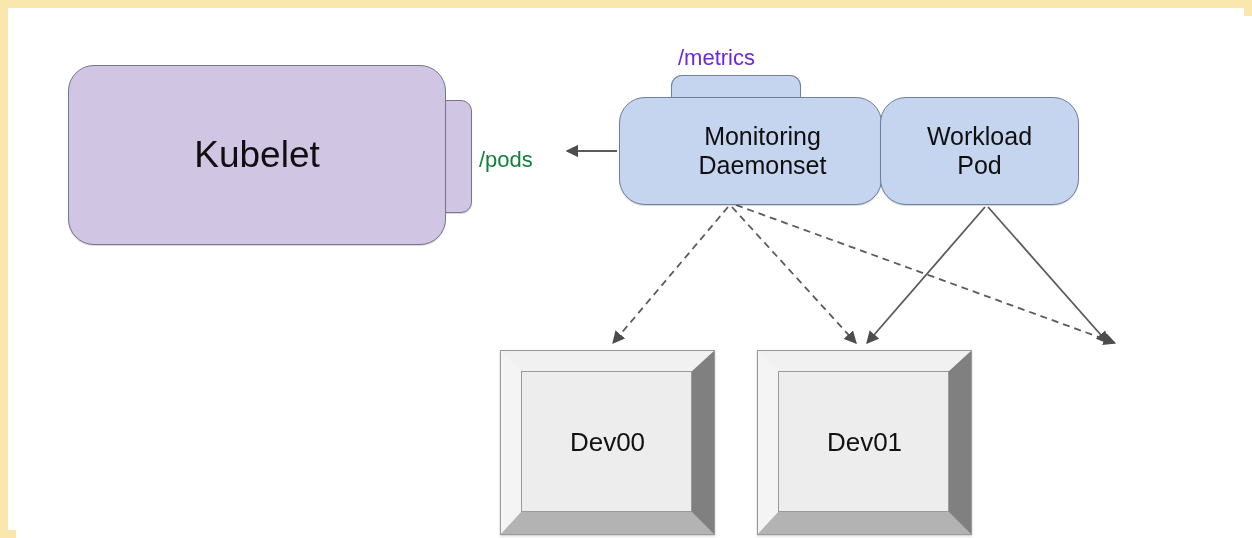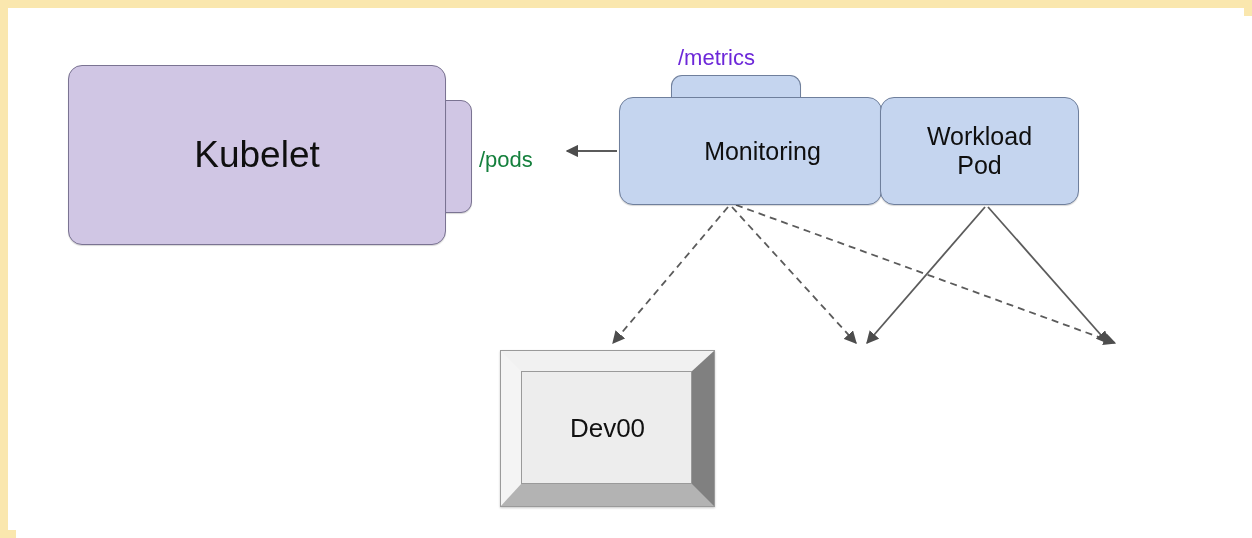--- a/index.html
+++ b/index.html
@@ -42,21 +42,21 @@
   }
 
   
   .node {
     position: absolute;
     box-sizing: border-box;
   }
 
   
   .rounded-node {
-    border-radius: 14px;
+    border-radius: 26px;
     border: 1.4px solid #7d7d8c;
     display: flex;
     align-items: center;
     justify-content: center;
     text-align: center;
     color: #0f0f0f;
     line-height: 1.16;
     box-shadow: 0 1px 1px rgba(0,0,0,0.16);
   }
   .lavender { background: #d0c6e4; border-color: #7a7392; }
@@ -116,21 +116,21 @@
     left: 864px; top: 81px;
     width: 199px; height: 108px;
     font-size: 25px;
     z-index: 3;
   }
 
   
   .device-node {
     position: absolute;
     width: 215px;
-    height: 157px;
+    height: 185px;
     z-index: 3;
     box-shadow: 0 1px 2px rgba(0,0,0,0.22);
   }
   .device-frame {
     position: absolute;
     inset: 0;
     box-sizing: border-box;
     border-style: solid;
     border-width: 22px 24px 24px 22px;
     border-color: #f1f1f1 #808080 #b3b3b3 #f4f4f4;
@@ -195,32 +195,38 @@
 
     <div id="pods-label">/pods</div>
 
     <div id="metrics-label">/metrics</div>
 
     <div class="node rounded-node blue" id="metrics-port"></div>
 
     <div class="node rounded-node blue" id="monitoring-node">
       <span>
         <span>Monitoring</span><br>
+        <span>Daemonset</span>
       </span>
     </div>
 
     <div class="node rounded-node blue" id="workload-node">
       <span>
         <span>Workload</span><br>
         <span>Pod</span>
       </span>
     </div>
 
     <div class="device-node" id="dev0-node">
       <div class="device-frame"></div>
       <div class="device-inner-line"></div>
       <div class="device-label">Dev00</div>
     </div>
 
+    <div class="device-node" id="dev1-node">
+      <div class="device-frame"></div>
+      <div class="device-inner-line"></div>
+      <div class="device-label">Dev01</div>
+    </div>
 
 
   </div>
 </div>
 
 </body></html>

